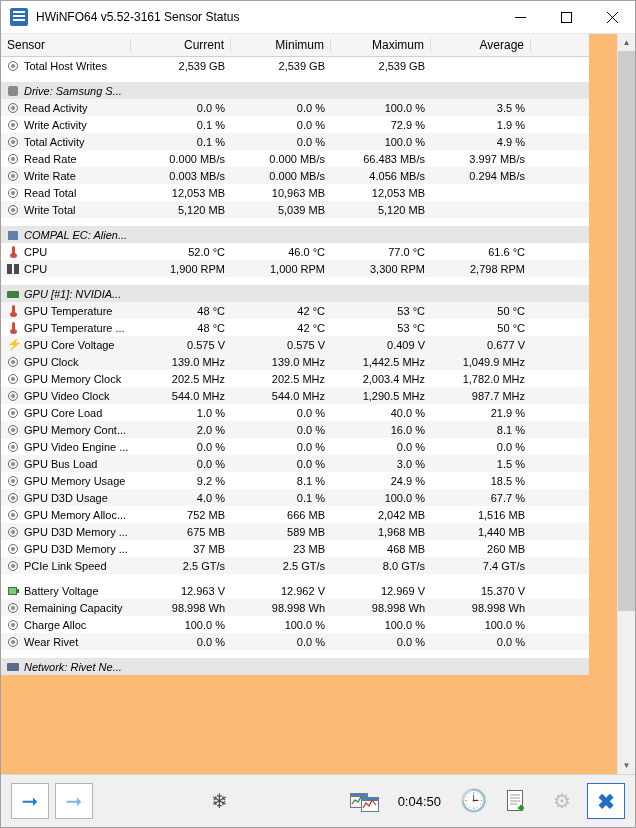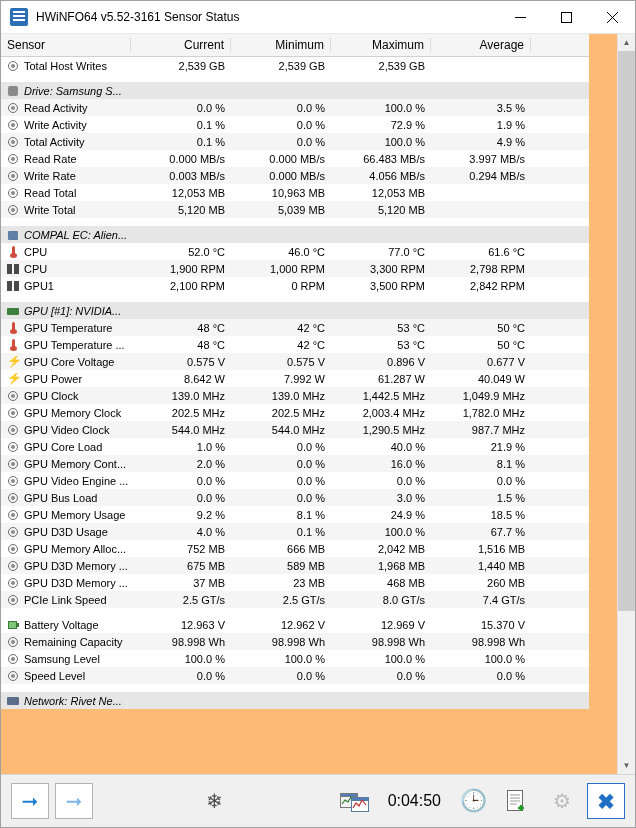--- a/index.html
+++ b/index.html
@@ -320,21 +320,21 @@
   .tb-btn.bordered {
     border: 1px solid #b4b4b4;
     background: #ffffff;
   }
   .tb-btn.highlight {
     border: 1px solid #2a6fc9;
     background: #ffffff;
   }
   .tb-spacer-lg { flex: 1 1 auto; }
   .tb-time {
-    font-size: 16px;
+    font-size: 13px;
     color: #000;
     padding: 0 8px;
     white-space: nowrap;
     text-align: center;
   }
   .arrow-blue {
     font-size: 20px;
     color: #1f7fd0;
     line-height: 1;
   }
@@ -530,31 +530,20 @@
               <div class="cell c-sensor">
                 <span class="sico ic-fan"></span>
                 <span>CPU</span>
               </div>
               <div class="cell c-val">1,900 RPM</div>
               <div class="cell c-val">1,000 RPM</div>
               <div class="cell c-val">3,300 RPM</div>
               <div class="cell c-val">2,798 RPM</div>
               <div class="cell c-pad"></div>
             </div>
-            <div class="row">
-              <div class="cell c-sensor">
-                <span class="sico ic-fan"></span>
-                <span>GPU1</span>
-              </div>
-              <div class="cell c-val">2,100 RPM</div>
-              <div class="cell c-val">0 RPM</div>
-              <div class="cell c-val">3,500 RPM</div>
-              <div class="cell c-val">2,842 RPM</div>
-              <div class="cell c-pad"></div>
-            </div>
             <div class="row spacer"></div>
             <div class="row group">
               <div class="cell c-sensor">
                 <span class="sico ic-gpu"></span>
                 <span>GPU [#1]: NVIDIA...</span>
               </div>
               <div class="cell c-val"></div>
               <div class="cell c-val"></div>
               <div class="cell c-val"></div>
               <div class="cell c-val"></div>
@@ -582,33 +571,22 @@
               <div class="cell c-val">50 °C</div>
               <div class="cell c-pad"></div>
             </div>
             <div class="row alt">
               <div class="cell c-sensor">
                 <span class="sico ic-volt"></span>
                 <span>GPU Core Voltage</span>
               </div>
               <div class="cell c-val">0.575 V</div>
               <div class="cell c-val">0.575 V</div>
-              <div class="cell c-val">0.896 V</div>
+              <div class="cell c-val">0.409 V</div>
               <div class="cell c-val">0.677 V</div>
-              <div class="cell c-pad"></div>
-            </div>
-            <div class="row">
-              <div class="cell c-sensor">
-                <span class="sico ic-power"></span>
-                <span>GPU Power</span>
-              </div>
-              <div class="cell c-val">8.642 W</div>
-              <div class="cell c-val">7.992 W</div>
-              <div class="cell c-val">61.287 W</div>
-              <div class="cell c-val">40.049 W</div>
               <div class="cell c-pad"></div>
             </div>
             <div class="row alt">
               <div class="cell c-sensor">
                 <span class="sico ic-other"></span>
                 <span>GPU Clock</span>
               </div>
               <div class="cell c-val">139.0 MHz</div>
               <div class="cell c-val">139.0 MHz</div>
               <div class="cell c-val">1,442.5 MHz</div>
@@ -766,32 +744,32 @@
               </div>
               <div class="cell c-val">98.998 Wh</div>
               <div class="cell c-val">98.998 Wh</div>
               <div class="cell c-val">98.998 Wh</div>
               <div class="cell c-val">98.998 Wh</div>
               <div class="cell c-pad"></div>
             </div>
             <div class="row">
               <div class="cell c-sensor">
                 <span class="sico ic-other"></span>
-                <span>Samsung Level</span>
+                <span>Charge Alloc</span>
               </div>
               <div class="cell c-val">100.0 %</div>
               <div class="cell c-val">100.0 %</div>
               <div class="cell c-val">100.0 %</div>
               <div class="cell c-val">100.0 %</div>
               <div class="cell c-pad"></div>
             </div>
             <div class="row alt">
               <div class="cell c-sensor">
                 <span class="sico ic-other"></span>
-                <span>Speed Level</span>
+                <span>Wear Rivet</span>
               </div>
               <div class="cell c-val">0.0 %</div>
               <div class="cell c-val">0.0 %</div>
               <div class="cell c-val">0.0 %</div>
               <div class="cell c-val">0.0 %</div>
               <div class="cell c-pad"></div>
             </div>
             <div class="row spacer"></div>
             <div class="row group">
               <div class="cell c-sensor">

